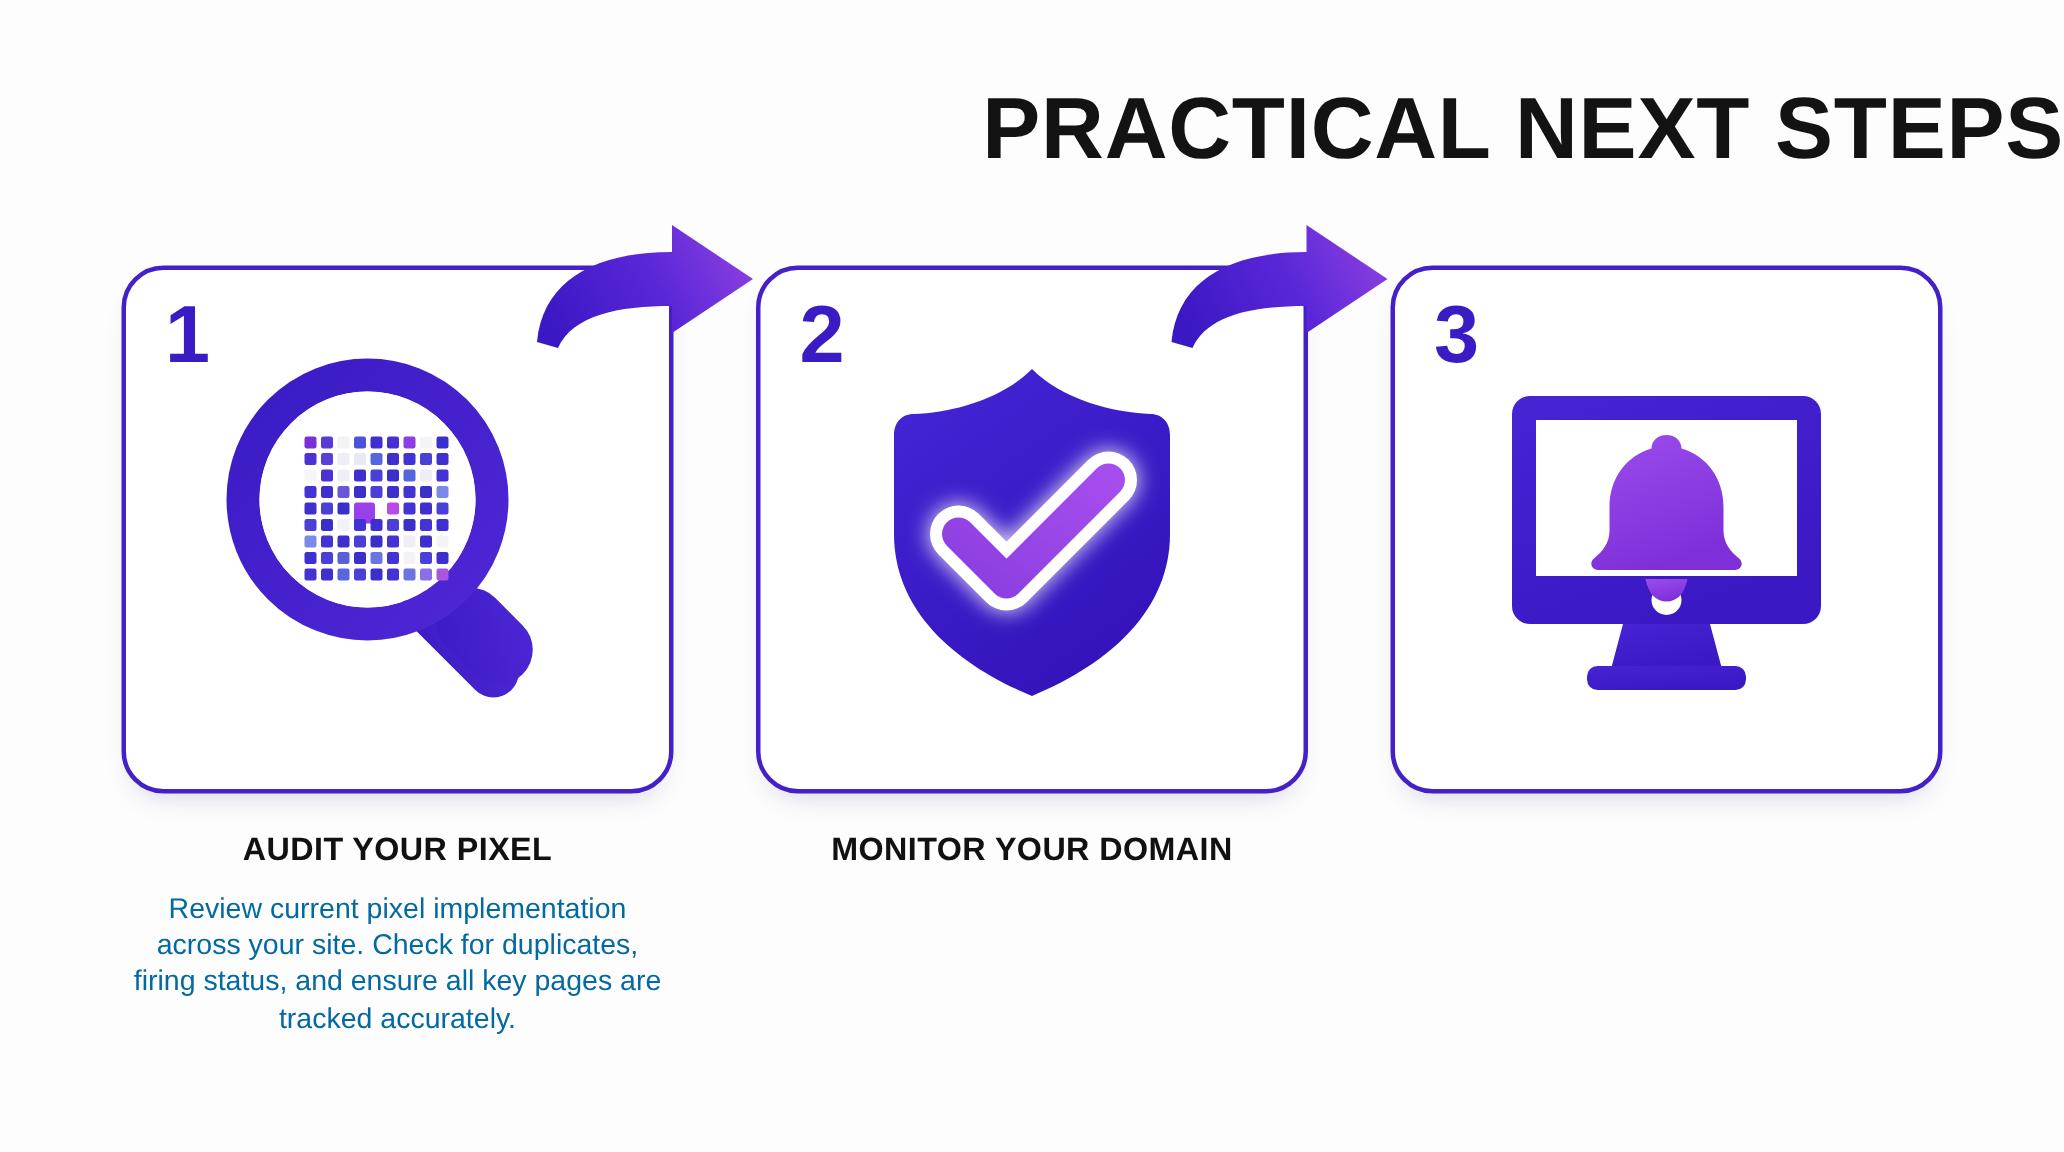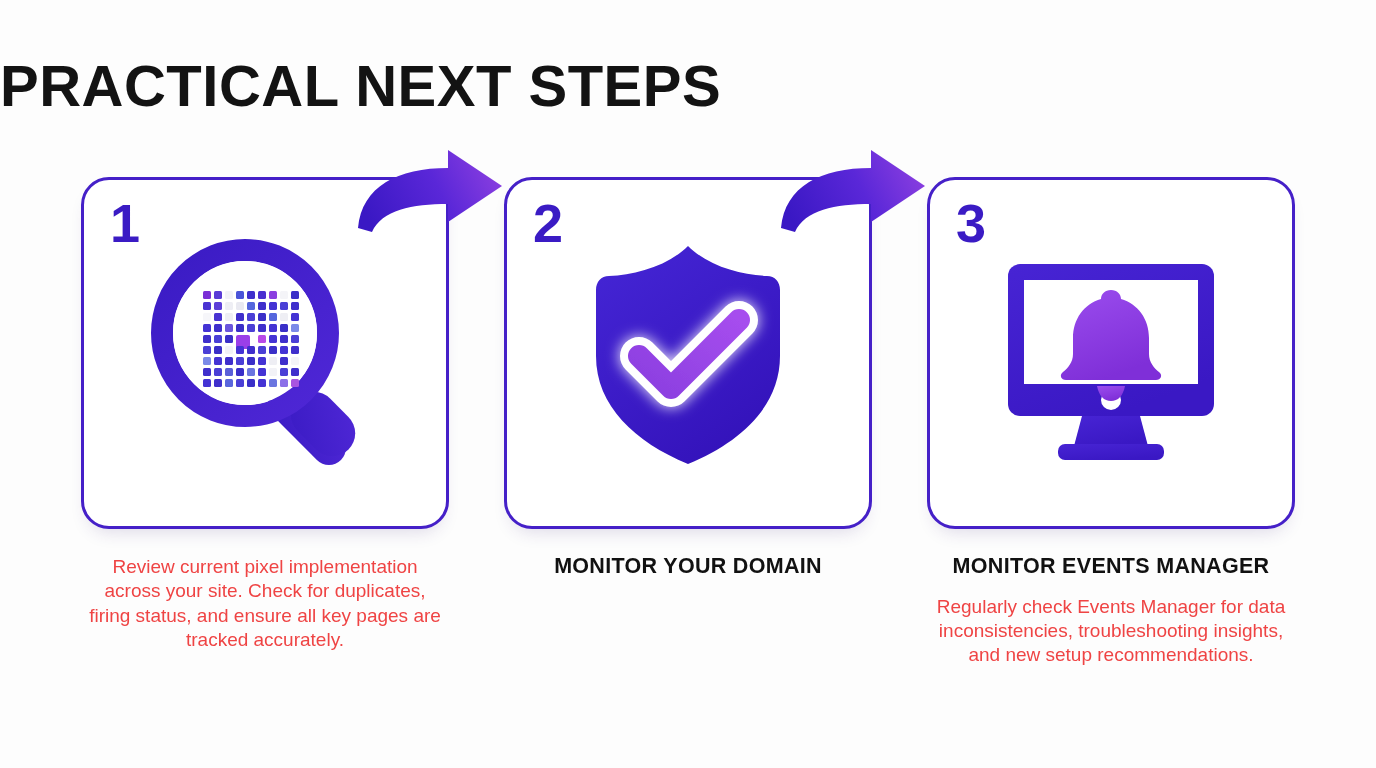--- a/index.html
+++ b/index.html
@@ -12,21 +12,21 @@
   .page {
     position: relative;
     width: 1376px; height: 768px;
     background: #fdfdfd;
   }
 
   
   .title {
     position: absolute;
     top: 52px; left: 0; width: 1376px;
-    text-align: left;
+    text-align: right;
     font-size: 58px;
     font-weight: 800;
     letter-spacing: 0.5px;
     color: #131313;
     font-family: "Liberation Sans", sans-serif;
   }
 
   
   .columns {
     position: absolute;
@@ -82,21 +82,21 @@
     font-size: 21.5px;
     font-weight: 800;
     color: #111111;
     letter-spacing: 0.3px;
     line-height: 1.1;
   }
   .caption-body {
     margin-top: 16px;
     font-size: 19px;
     line-height: 1.28;
-    color: #ef4444;
+    color: #0369a1;
     font-weight: 400;
     padding: 0 4px;
   }
 </style>
 </head>
 <body>
 
 <div class="page">
 
   <div class="title">PRACTICAL NEXT STEPS</div>
@@ -209,20 +209,21 @@
               <rect x="118" y="151" width="8" height="8" rx="1.5" fill="#4433d4"></rect>
               <rect x="129" y="151" width="8" height="8" rx="1.5" fill="#6a75e0"></rect>
               <rect x="140" y="151" width="8" height="8" rx="1.5" fill="#8b6fe8"></rect>
               <rect x="151" y="151" width="8" height="8" rx="1.5" fill="#a855e0"></rect>
             </g>
           </svg>
         </div>
       </div>
 
       <div class="caption">
+        <div class="caption-heading">AUDIT YOUR PIXEL</div>
         <div class="caption-body">Review current pixel implementation across your site. Check for duplicates, firing status, and ensure all key pages are tracked accurately.</div>
       </div>
     </div>
 
     <div class="column">
       <div class="card">
         <div class="card-number">2</div>
         <div class="icon-wrap">
           <svg width="250" height="250" viewBox="0 0 250 250" aria-hidden="true">
             <defs>
@@ -297,24 +298,20 @@
                      C 175 152, 177 147, 173 144
                      C 168 140, 163 134, 163 126
                      L 163 110
                      C 163 91, 152 76, 135 71
                      C 135 66, 131 62, 125 62 Z" fill="url(#bellGrad)"></path>
             <path d="M111 158 C 113 168, 118 173, 125 173 C 132 173, 137 168, 139 158 Z" fill="url(#bellGrad)"></path>
           </svg>
         </div>
       </div>
 
-      <div class="caption">
-        <div class="caption-heading">MONITOR EVENTS MANAGER</div>
-        <div class="caption-body">Regularly check Events Manager for data inconsistencies, troubleshooting insights, and new setup recommendations.</div>
-      </div>
     </div>
 
   </div>
 
   <div class="arrow arrow-1">
     <svg width="180" height="110" viewBox="0 0 180 110" aria-hidden="true">
       <defs>
         <linearGradient id="arrGrad1" x1="0" y1="0.6" x2="1" y2="0.3">
           <stop offset="0%" stop-color="#3a18c4"></stop>
           <stop offset="55%" stop-color="#5a27d8"></stop>

